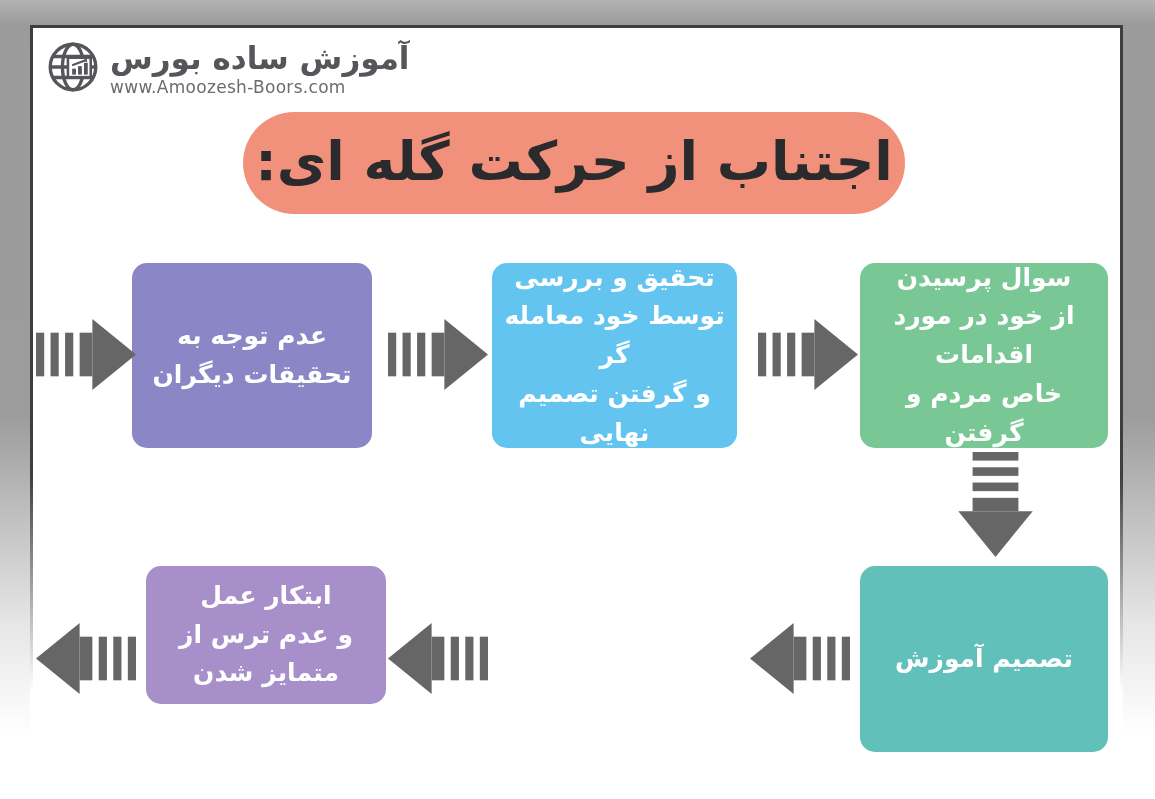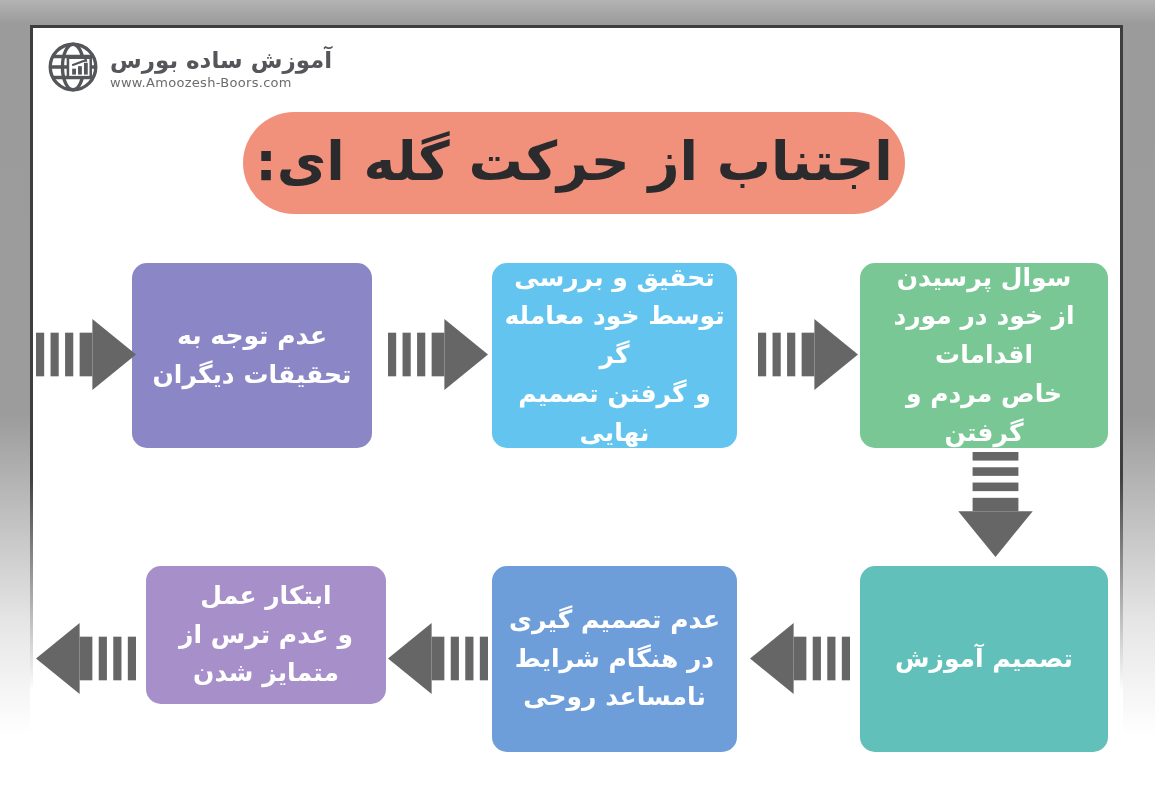--- a/index.html
+++ b/index.html
@@ -20,24 +20,24 @@
     border-bottom:none;
     border-image:linear-gradient(to bottom,#3e3e3e 0%,#3e3e3e 58%,rgba(62,62,62,0) 86%) 1;
   }
   .logo{
     position:absolute;left:46px;top:40px;
     display:flex;align-items:center;gap:10px;
   }
   .logo-text{display:flex;flex-direction:column;align-items:flex-start;}
   .logo-name{
     direction:rtl;
-    font-weight:bold;font-size:23px;color:#55565a;line-height:1.1;
+    font-weight:bold;font-size:31px;color:#55565a;line-height:1.1;
   }
   .logo-url{
-    font-size:13px;color:#6b6c70;letter-spacing:.3px;margin-top:1px;
+    font-size:17px;color:#6b6c70;letter-spacing:.3px;margin-top:1px;
   }
   .title-pill{
     position:absolute;left:243px;top:112px;width:662px;height:102px;
     background:#f2917b;border-radius:51px;
     display:flex;align-items:center;justify-content:center;
   }
   .title-text{
     direction:rtl;
     font-size:54px;font-weight:bold;color:#2b2b2e;letter-spacing:-1px;
     padding-bottom:4px;
@@ -113,25 +113,20 @@
   </div>
   <div class="flow-box box-3">
     <div class="box-text">سوال پرسیدن
 از خود در مورد اقدامات
 خاص مردم و گرفتن</div>
   </div>
 
   <div class="flow-box box-4">
     <div class="box-text">تصمیم آموزش</div>
   </div>
-  <div class="flow-box box-5">
-    <div class="box-text">عدم تصمیم گیری
-در هنگام شرایط
-نامساعد روحی</div>
-  </div>
   <div class="flow-box box-6">
     <div class="box-text">ابتکار عمل
 و عدم ترس از
 متمایز شدن</div>
   </div>
 
   <div class="arrow arrow-right a-top-1">
     <svg viewBox="0 0 110 78">
         <g fill="#666666">
           <rect x="0" y="15" width="9" height="48"></rect>

